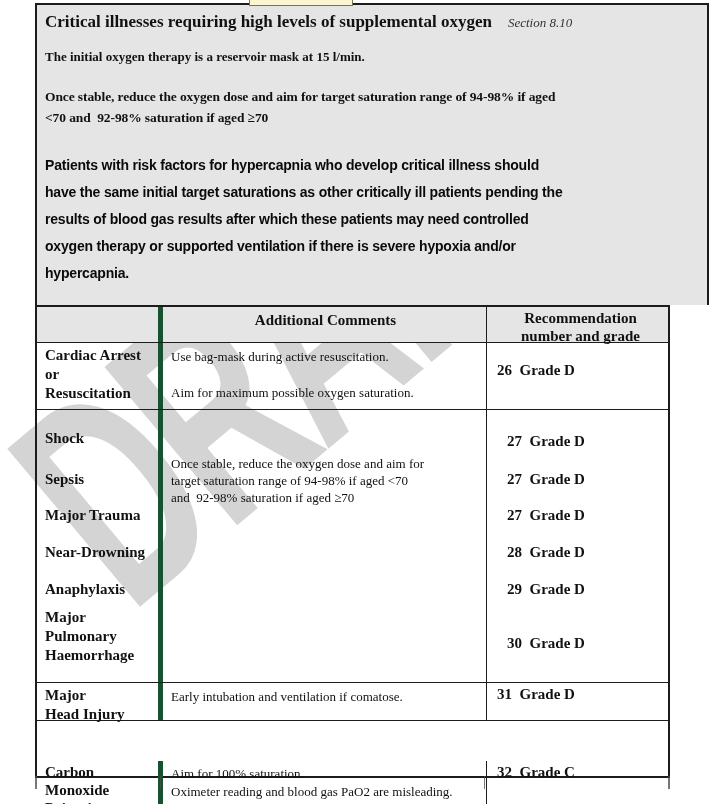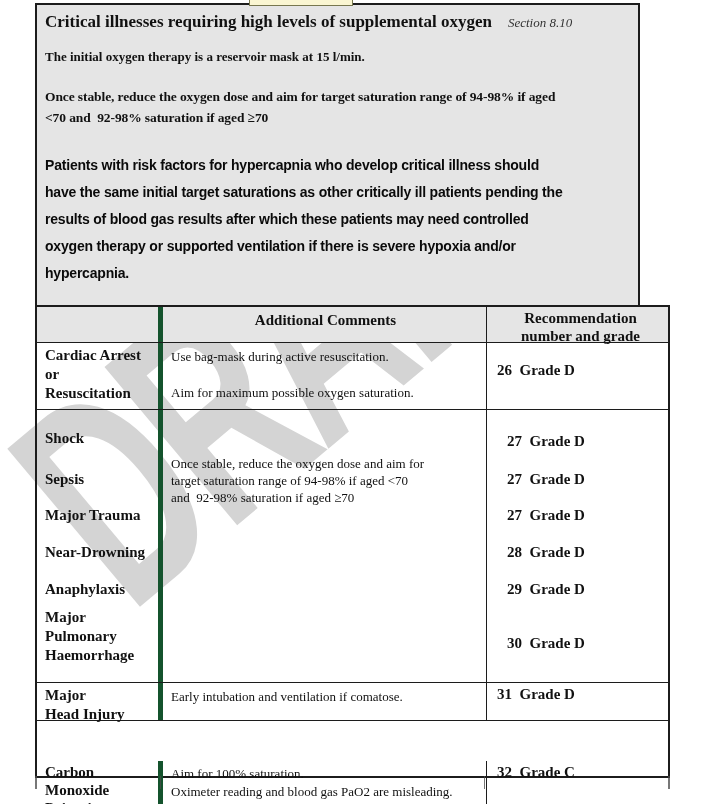--- a/index.html
+++ b/index.html
@@ -7,21 +7,21 @@
         font-family:"Liberation Serif",serif;color:#111;}
   
   .watermark{position:absolute;left:160px;top:350px;z-index:0;
              font-family:"Liberation Sans",sans-serif;font-weight:bold;
              font-size:300px;line-height:300px;letter-spacing:-12px;color:#d4d4d4;
              transform-origin:0 100%;transform:rotate(-40deg) scaleX(0.62);white-space:nowrap;}
   
   .note-tab{position:absolute;left:249px;top:0;width:102px;height:5px;background:#faf6d2;
             border:1px solid #77774f;border-top:none;z-index:2;}
   
-  .header-box{position:absolute;left:35px;top:3px;width:605px;height:302px;background:#e5e5e5;
+  .header-box{position:absolute;left:35px;top:3px;width:674px;height:302px;background:#e5e5e5;
               border:2px solid #1c1c1c;border-bottom:none;box-sizing:border-box;z-index:1;}
   .title-row{position:absolute;left:8px;top:7px;right:6px;display:flex;align-items:baseline;}
   .title{font-size:17px;font-weight:bold;}
   .section{font-size:13px;font-style:italic;margin-left:16px;color:#333;}
   .subtitle{position:absolute;left:8px;top:44px;font-size:13px;font-weight:bold;}
   .stable-note{position:absolute;left:8px;top:81px;right:6px;font-size:13.5px;font-weight:bold;
                line-height:21px;white-space:pre-wrap;letter-spacing:-0.1px;}
   .paragraph{position:absolute;left:8px;top:147px;right:4px;
              font-family:"Liberation Sans",sans-serif;font-size:14px;font-weight:bold;
              line-height:27px;white-space:pre-wrap;letter-spacing:-0.2px;color:#0a0a0a;}

